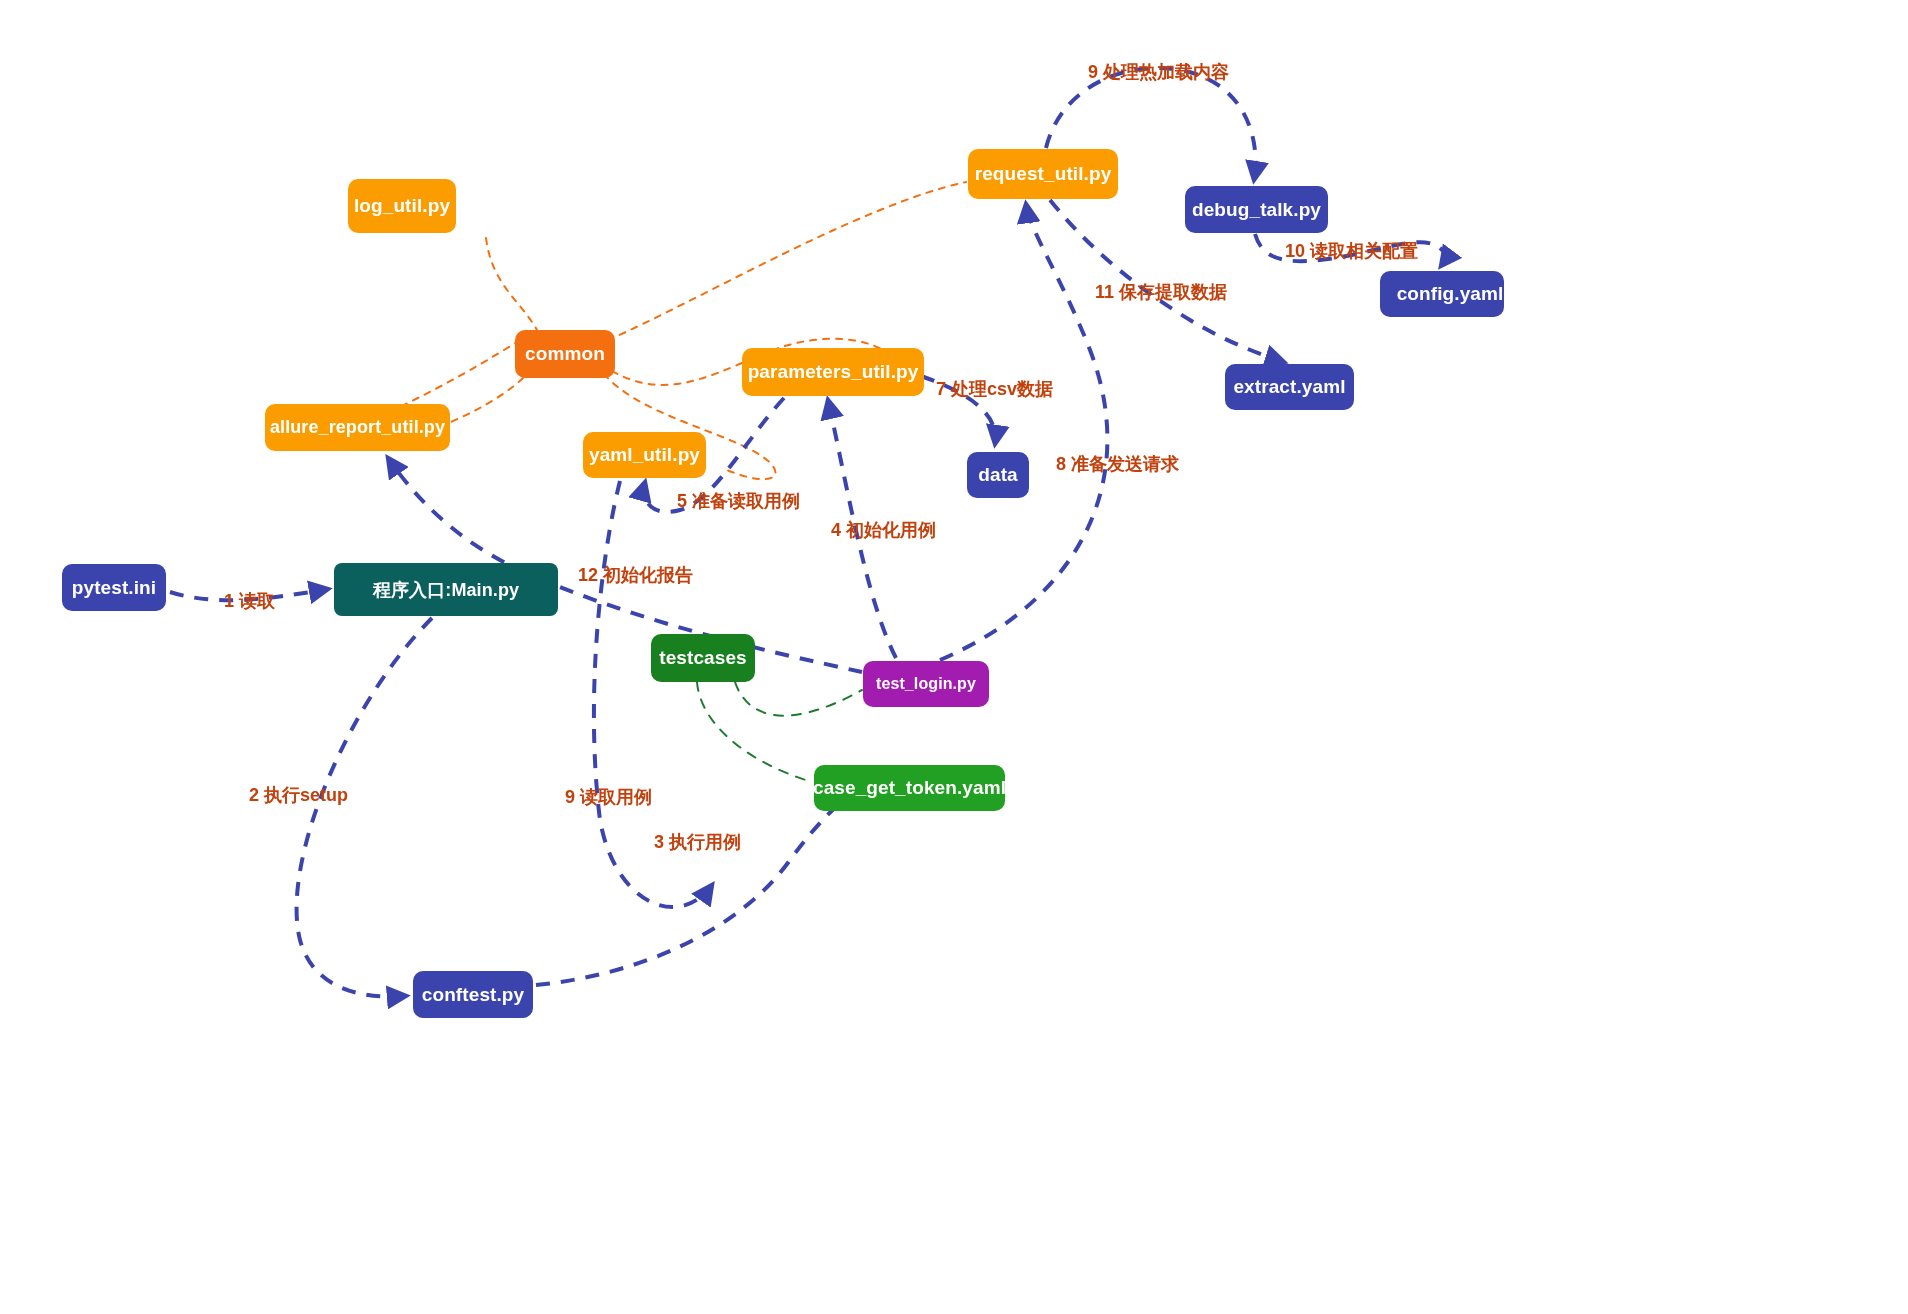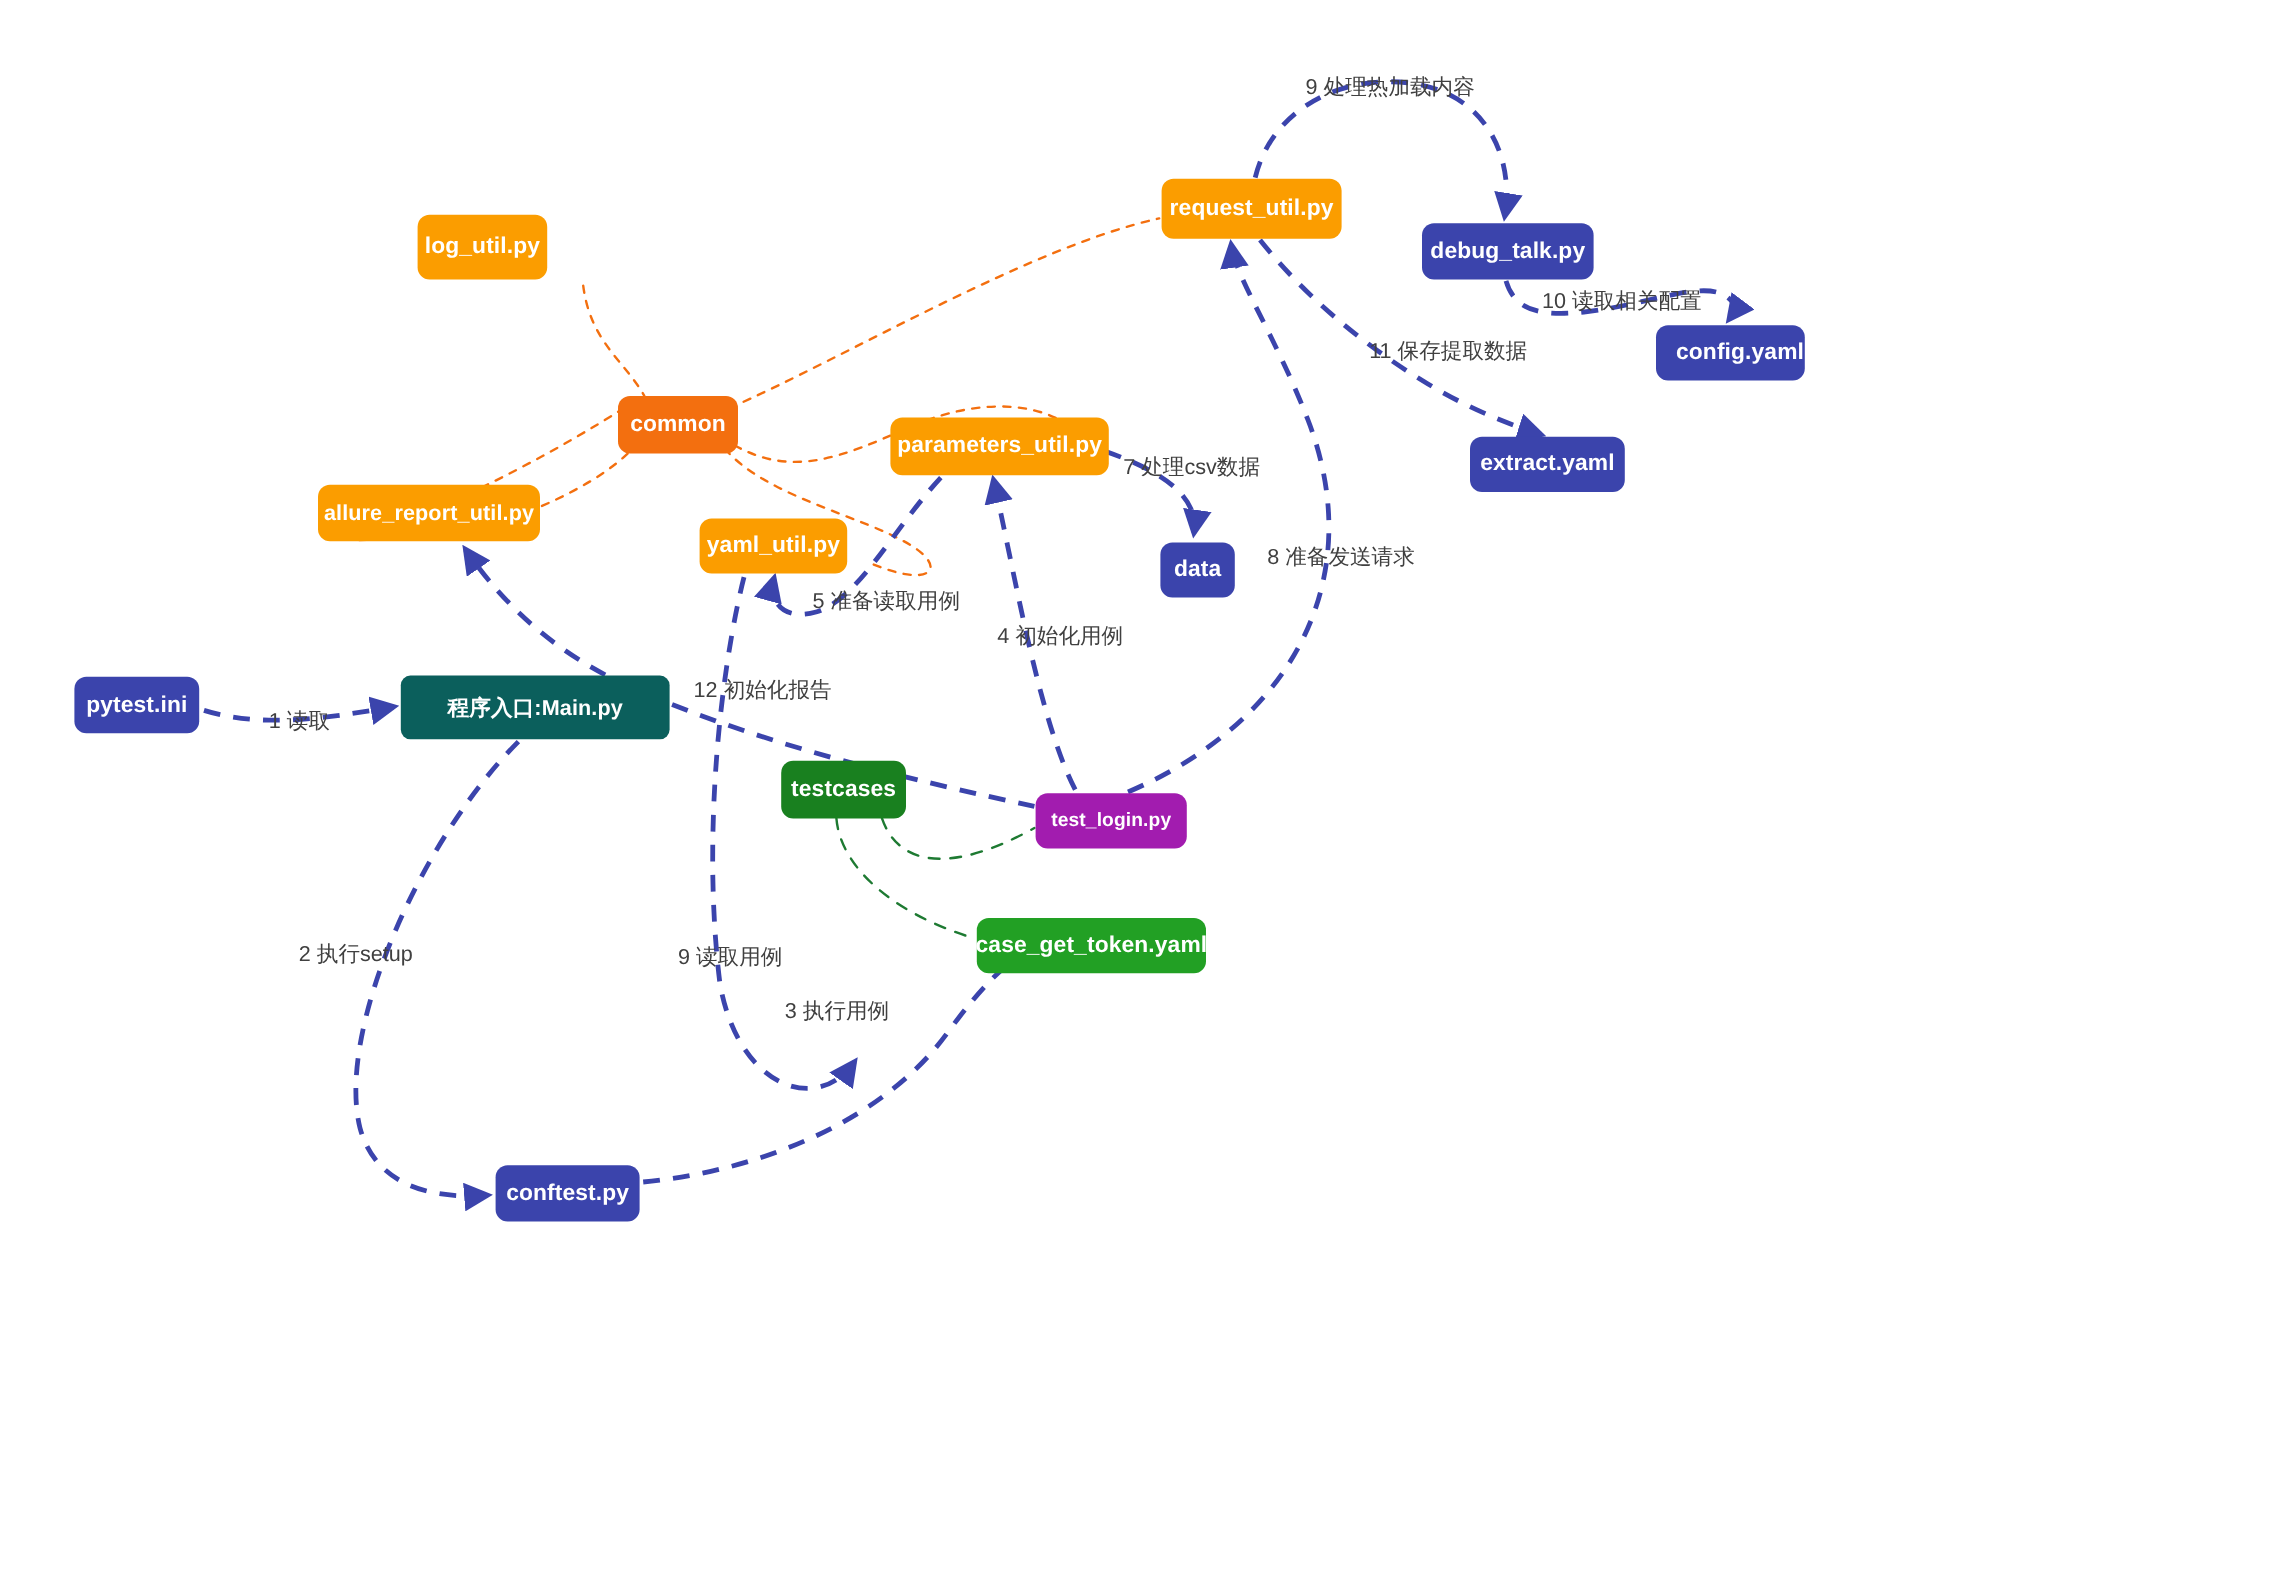--- a/index.html
+++ b/index.html
@@ -36,22 +36,22 @@
     color: #ffffff;
     font-weight: bold;
     letter-spacing: 0.1px;
     white-space: nowrap;
     text-align: center;
     padding: 0 16px;
     user-select: none;
   }
   .edge-label {
     position: absolute;
-    color: #404040;
-    font-weight: normal;
+    color: #c2410c;
+    font-weight: bold;
     white-space: nowrap;
     background: transparent;
     user-select: none;
   }
   .lbl-cn { font-family: "Liberation Sans", "DejaVu Sans", sans-serif; }
 </style>
 </head>
 <body>
 
 <div id="canvas">
@@ -173,17 +173,17 @@
   <div class="edge-label lbl-cn" style="left:565px; top:785px; font-size:18px;">9 读取用例</div>
 
   <div class="edge-label lbl-cn" style="left:936px; top:377px; font-size:18px;">7 处理csv数据</div>
 
   <div class="edge-label lbl-cn" style="left:1056px; top:452px; font-size:18px;">8 准备发送请求</div>
 
   <div class="edge-label lbl-cn" style="left:1088px; top:60px; font-size:18px;">9 处理热加载内容</div>
 
   <div class="edge-label lbl-cn" style="left:1285px; top:239px; font-size:18px;">10 读取相关配置</div>
 
-  <div class="edge-label lbl-cn" style="left:1095px; top:280px; font-size:18px;margin-left:46px;">11 保存提取数据</div>
+  <div class="edge-label lbl-cn" style="left:1095px; top:280px; font-size:18px;">11 保存提取数据</div>
 
   <div class="edge-label lbl-cn" style="left:578px; top:563px; font-size:18px;">12 初始化报告</div>
 
 </div>
 
 </body></html>

